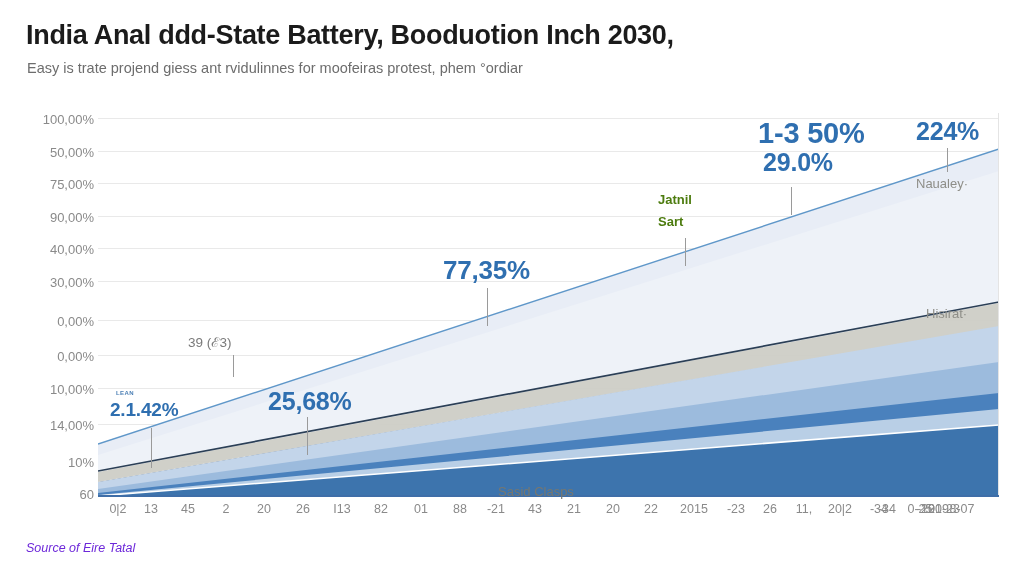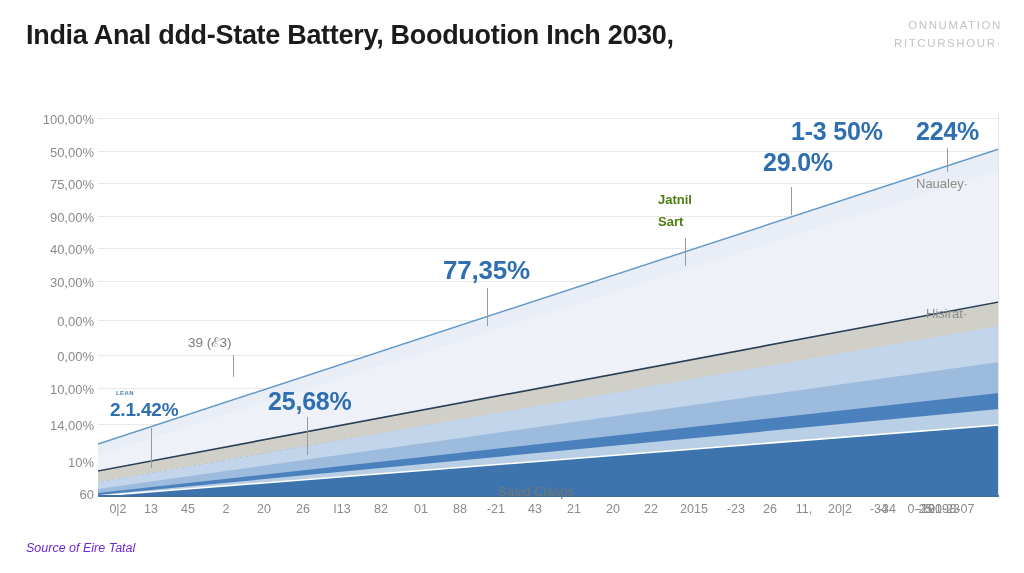--- a/index.html
+++ b/index.html
@@ -94,24 +94,21 @@
     white-space:nowrap;
   }
 </style>
 </head>
 <body>
 
 <div class="page">
 
   <div id="header">
     <div id="page-title">India Anal ddd-State Battery, Booduotion Inch 2030,</div>
-    <div id="watermark">
-      <div>ONNUMATION</div>
-      <div>RITCURSHOUR·</div>
-    </div>
+    <div id="page-subtitle">Easy is trate projend giess ant rvidulinnes for moofeiras protest, phem °ordiar</div>
   </div>
 
   <div id="ylabels">
     <div class="ytick" style="top:112px">100,00%</div>
     <div class="ytick" style="top:145px">50,00%</div>
     <div class="ytick" style="top:177px">75,00%</div>
     <div class="ytick" style="top:210px">90,00%</div>
     <div class="ytick" style="top:242px">40,00%</div>
     <div class="ytick" style="top:275px">30,00%</div>
     <div class="ytick" style="top:314px">0,00%</div>
@@ -183,21 +180,21 @@
     <div class="inband" style="left:188px;top:333px;font-size:13.5px;color:#7a7a7a">39 (ℰ3)</div>
     <div class="leader" style="left:233px;top:355px;height:22px"></div>
 
     <div class="dlabel" style="left:443px;top:255px;font-size:26px">77,35%</div>
     <div class="leader" style="left:487px;top:288px;height:38px"></div>
 
     <div class="ann" style="left:658px;top:191px">Jatnil</div>
     <div class="ann" style="left:658px;top:213px">Sart</div>
     <div class="leader" style="left:685px;top:238px;height:28px"></div>
 
-    <div class="dlabel" style="left:791px;top:117px;font-size:25px">1-3 50%</div>
+    <div class="dlabel" style="left:758px;top:117px;font-size:29px">1-3 50%</div>
     <div class="dlabel" style="left:763px;top:148px;font-size:25px">29.0%</div>
     <div class="leader" style="left:791px;top:187px;height:28px"></div>
 
     <div class="dlabel" style="left:916px;top:117px;font-size:25px">224%</div>
     <div class="leader" style="left:947px;top:148px;height:24px"></div>
   </div>
 
   <div id="xaxis">
     <div class="xtick" style="left:20px">0|2</div>
     <div class="xtick" style="left:53px">13</div>

